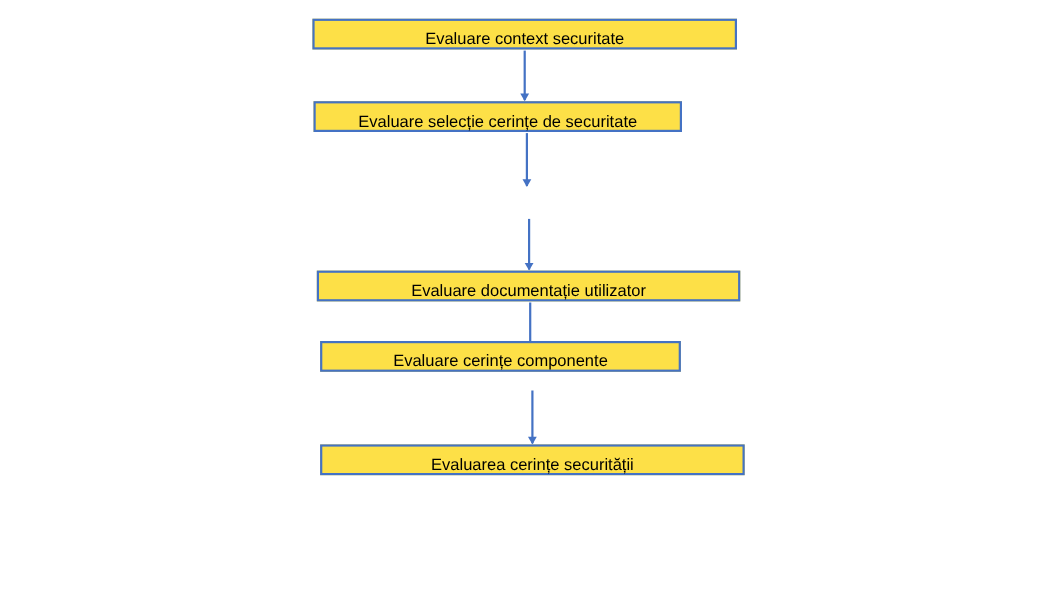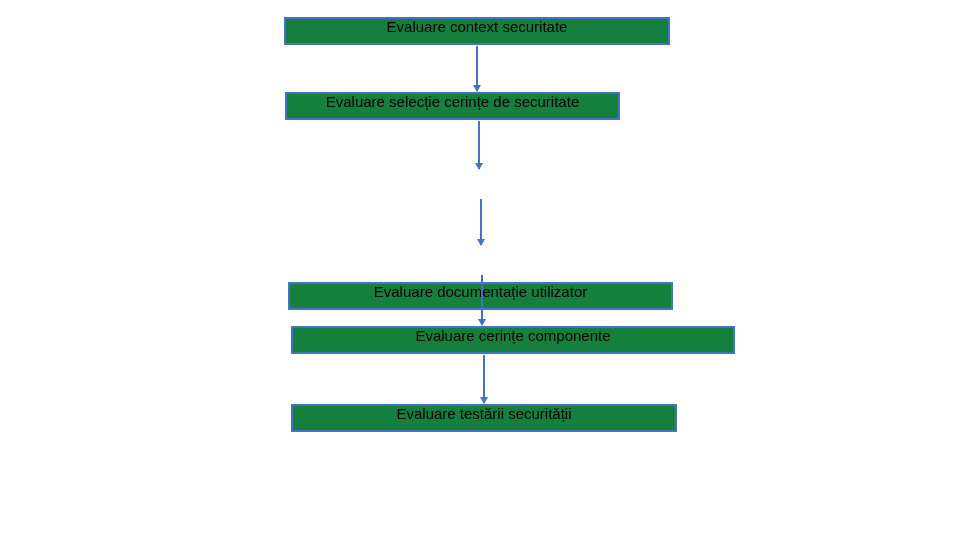--- a/index.html
+++ b/index.html
@@ -13,23 +13,23 @@
     height: 540px;
     background: #ffffff;
     overflow: hidden;
     font-family: "Liberation Sans", sans-serif;
   }
   .flow-box {
     position: absolute;
     box-sizing: border-box;
     height: 28px;
     border: 2px solid #4472C4;
-    background: #15803d;
+    background: #fde047;
     display: flex;
-    align-items: flex-start;
+    align-items: flex-end;
     justify-content: center;
   }
   .flow-box span {
     font-size: 15px;
     color: #000000;
     line-height: 1;
     white-space: nowrap;
   }
   .flow-arrow {
     position: absolute;
@@ -43,22 +43,22 @@
     left: -3px;
     width: 0;
     height: 0;
     border-left: 4px solid transparent;
     border-right: 4px solid transparent;
     border-top: 7px solid #4472C4;
   }
   .b1 { left: 284px; top: 17px;  width: 386px; }
   .b2 { left: 285px; top: 92px;  width: 335px; }
   .b3 { left: 286px; top: 170px; width: 385px; }
-  .b4 { left: 288px; top: 246px; width: 385px; margin-top: 36px; }
-  .b5 { left: 291px; top: 326px; width: 444px; }
+  .b4 { left: 288px; top: 246px; width: 385px; }
+  .b5 { left: 291px; top: 310px; width: 328px; }
   .b6 { left: 291px; top: 404px; width: 386px; }
   .a1 { left: 476px; top: 46px;  height: 45px; }
   .a2 { left: 478px; top: 121px; height: 48px; }
   .a3 { left: 480px; top: 199px; height: 46px; }
   .a4 { left: 481px; top: 275px; height: 50px; }
   .a5 { left: 483px; top: 355px; height: 48px; }
 </style>
 </head>
 <body>
 
@@ -80,16 +80,16 @@
     <span>Evaluare documentație utilizator</span>
   </div>
   <div class="flow-arrow a4"></div>
 
   <div class="flow-box b5">
     <span>Evaluare cerințe componente</span>
   </div>
   <div class="flow-arrow a5"></div>
 
   <div class="flow-box b6">
-    <span>Evaluare testării securității</span>
+    <span>Evaluarea cerințe securității</span>
   </div>
 
 </div>
 
 </body></html>

